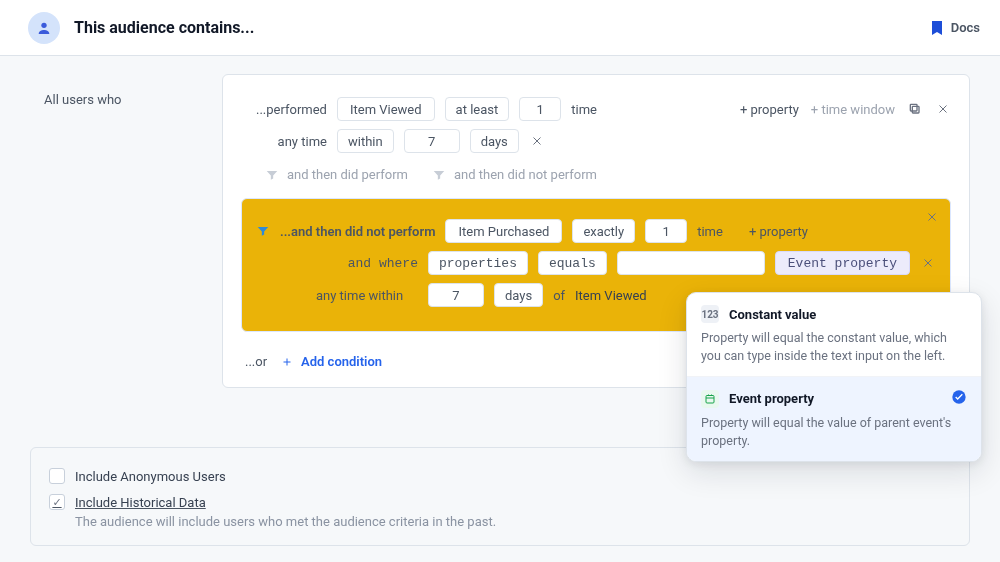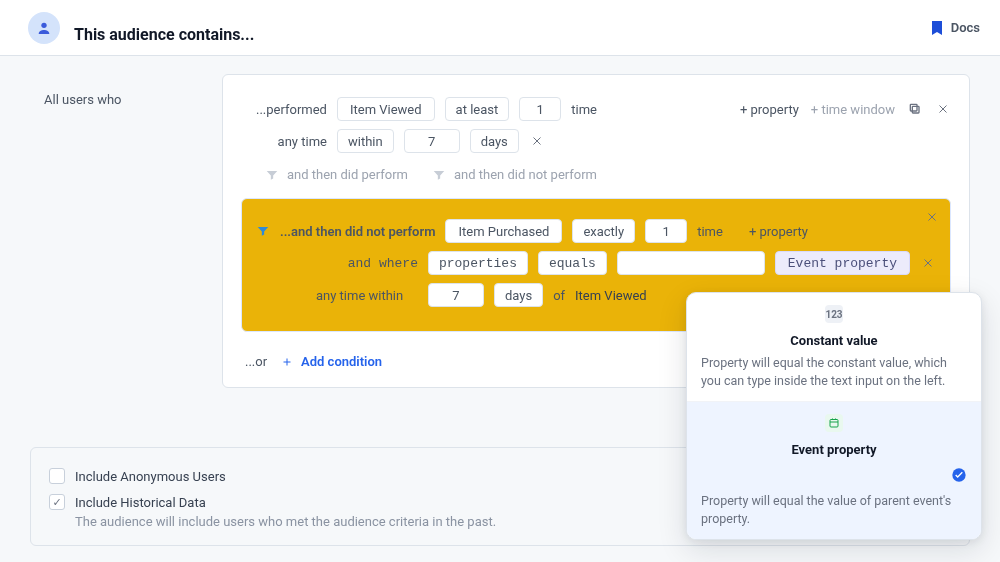--- a/index.html
+++ b/index.html
@@ -26,21 +26,21 @@
     font-family: -apple-system, BlinkMacSystemFont, "Segoe UI", Roboto, Helvetica, Arial, sans-serif;
     font-size:13px; color:var(--text); background:var(--bg);
     overflow:hidden; position:relative;
   }
 
   
   .header {
     display:flex; align-items:center; justify-content:space-between;
     height:56px; padding:0 20px 0 28px; background:#fff; border-bottom:1px solid var(--border);
   }
-  .hleft { display:flex; align-items:flex-end; gap:14px; }
+  .hleft { display:flex; align-items:center; gap:14px; }
   .avatar {
     width:32px; height:32px; border-radius:50%; background:var(--avatar);
     display:flex; align-items:center; justify-content:center;
   }
   .title { font-size:16px; font-weight:700; color:#111827; }
   .hright { display:flex; align-items:center; gap:8px; color:var(--text2); font-weight:600; }
 
   
   .main { display:flex; padding-top:18px; }
   .leftcol { width:228px; padding:18px 16px 0 44px; color:var(--text2); font-size:13px; }
@@ -100,21 +100,21 @@
 
   
   .popover {
     position:absolute; width:296px; background:#fff; border:1px solid var(--border);
     border-radius:10px; box-shadow:var(--shadow); overflow:hidden; z-index:20;
     left:686px; top:292px;
   }
   .popitem { padding:12px 14px 12px 14px; border-top:1px solid #f1f3f7; }
   .popitem:first-child { border-top:none; }
   .popitem.selected { background:#eef4ff; }
-  .popitem .h { display:flex; align-items:center; gap:10px; font-weight:700; color:#111827;flex-direction:column; }
+  .popitem .h { display:flex; align-items:center; gap:10px; font-weight:700; color:#111827; }
   .popitem .desc { margin:6px 0 0 0; color:#6b7280; font-size:12.5px; line-height:1.4; }
   .popitem .check { margin-left:auto; color:var(--blue); }
   .pIcon { width:18px; height:18px; border-radius:4px; display:inline-flex; align-items:center; justify-content:center; font-size:10px; font-weight:700; }
   .pIcon.num { background:#eef1f6; color:#6b7280; }
   .pIcon.grid { background:#e9f8ef; color:#16a34a; }
   .pIcon.list { background:#eaf0ff; color:#5b6def; }
 
   
   .svg { display:block; }
   .empty-input {
@@ -252,21 +252,21 @@
       </div>
     </div>
   </div>
 </div>
 
 <div class="footer">
   <div class="opt">
     <span class="box"></span>
     <span class="optlabel">Include Anonymous Users</span>
   </div>
-  <div class="opt" style="margin-top:10px;">
+  <div class="opt" style="margin-top:10px;text-decoration:underline;">
     <span class="box checked"></span>
     <span class="optlabel">Include Historical Data</span>
   </div>
   <span class="sub" style="display:block; margin-left:26px; margin-top:2px; color:#8a93a2;">The audience will include users who met the audience criteria in the past.</span>
 </div>
 
 <div class="popover">
   <div class="popitem">
     <div class="h">
       <span class="pIcon num">123</span>

